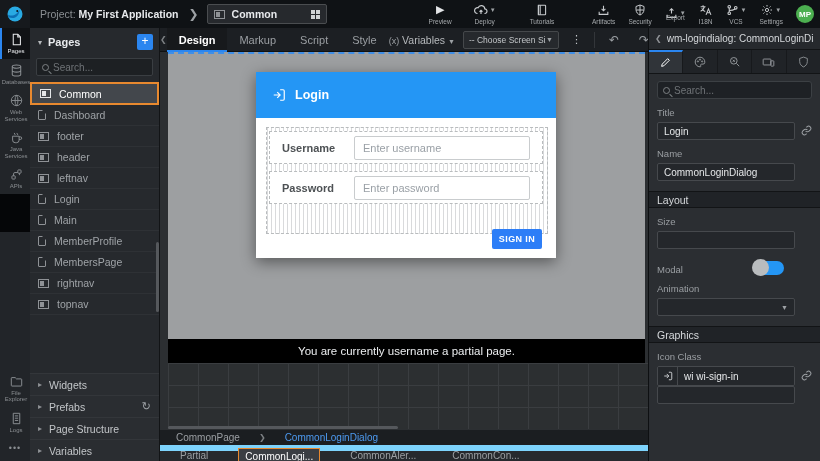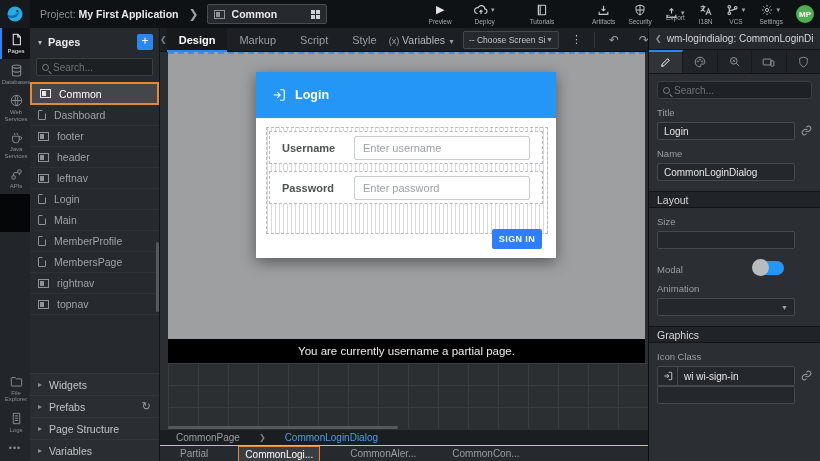--- a/index.html
+++ b/index.html
@@ -96,21 +96,21 @@
   .dlg-label { width:58px; color:#4d5154; font-size:11px; font-weight:bold; }
   .dlg-input { flex:1; height:24px; border:1px solid #c9ccce; border-radius:2px; font-size:11px; color:#202124; padding:0 8px; outline:none; }
   .dlg-input::placeholder { color:#9aa0a6; }
   .btn-signin { position:absolute; right:14px; bottom:9px; width:50px; height:20px; background:#2d7ef7; color:#fff; border:none; border-radius:2px; font-size:9px; font-weight:bold; letter-spacing:.4px; cursor:pointer; }
 
   
   .crumbbar { height:15px; background:#1b1e21; display:flex; align-items:center; padding-left:16px; gap:19px; font-size:10px; }
   .crumb-parent { color:#9b9fa3; }
   .crumb-sep { color:#7d8184; font-size:8px; }
   .crumb-cur { color:#4d9af0; }
-  .doc-tabs { height:16px; background:#26292d; border-top:1px solid #7dd3fc; display:flex; align-items:center; padding-left:14px; gap:24px; }
+  .doc-tabs { height:16px; background:#26292d; border-top:6px solid #7dd3fc; display:flex; align-items:center; padding-left:14px; gap:24px; }
   .doc-tab { color:#9b9fa3; font-size:10px; padding:0 6px; height:16px; line-height:15px; cursor:pointer; white-space:nowrap; }
   .doc-tab.active { background:#3a3e43; color:#fff; border:1px solid #e8892f; }
 
   
   .inspector { position:absolute; left:648px; top:28px; width:172px; height:433px; background:#2b2e32; border-left:1px solid #0e1012; display:flex; flex-direction:column; }
   .ins-head { height:22px; background:#26292d; border-bottom:1px solid #121416; display:flex; align-items:center; gap:5px; padding:0 6px; }
   .ins-head .chev { color:#8f9296; font-size:8px; }
   .ins-title { color:#d6d9dc; font-size:10px; white-space:nowrap; overflow:hidden; }
   .ins-tabs { height:24px; display:flex; background:#202327; border-bottom:1px solid #121416; }
   .ins-tab { flex:1; display:flex; align-items:center; justify-content:center; border-right:1px solid #17191c; cursor:pointer; color:#9b9fa3; }

